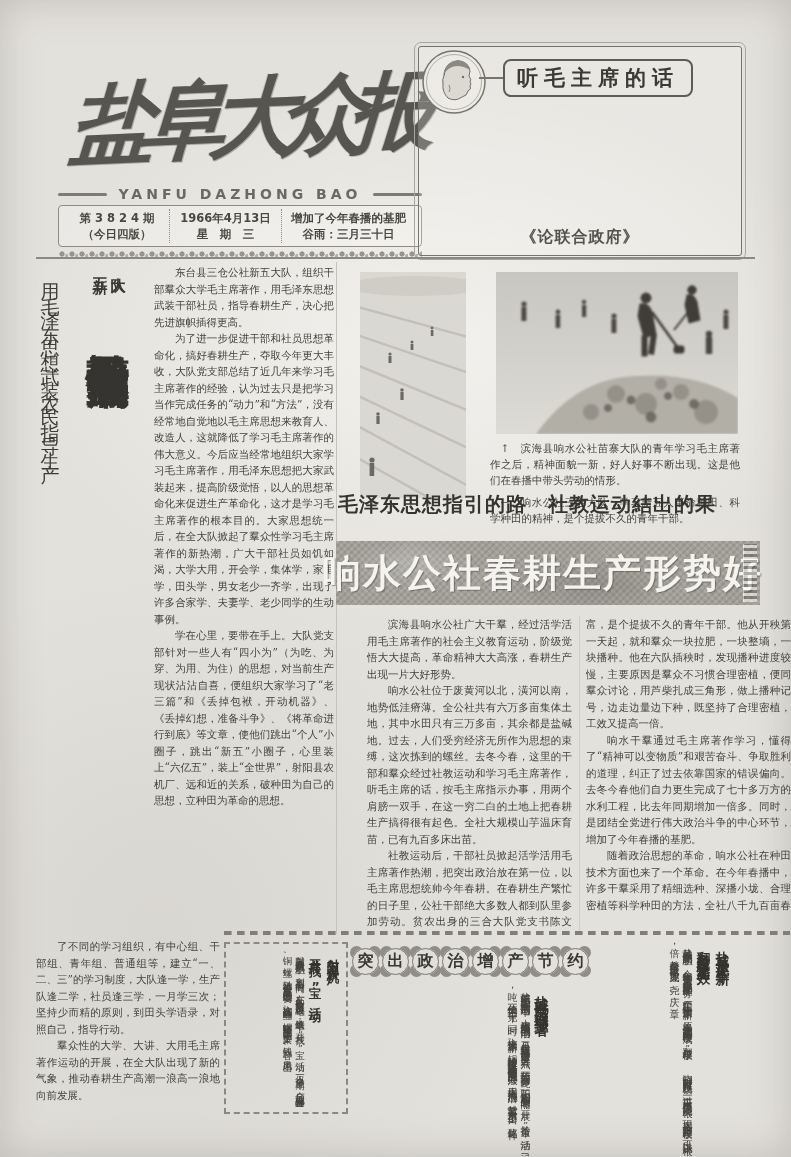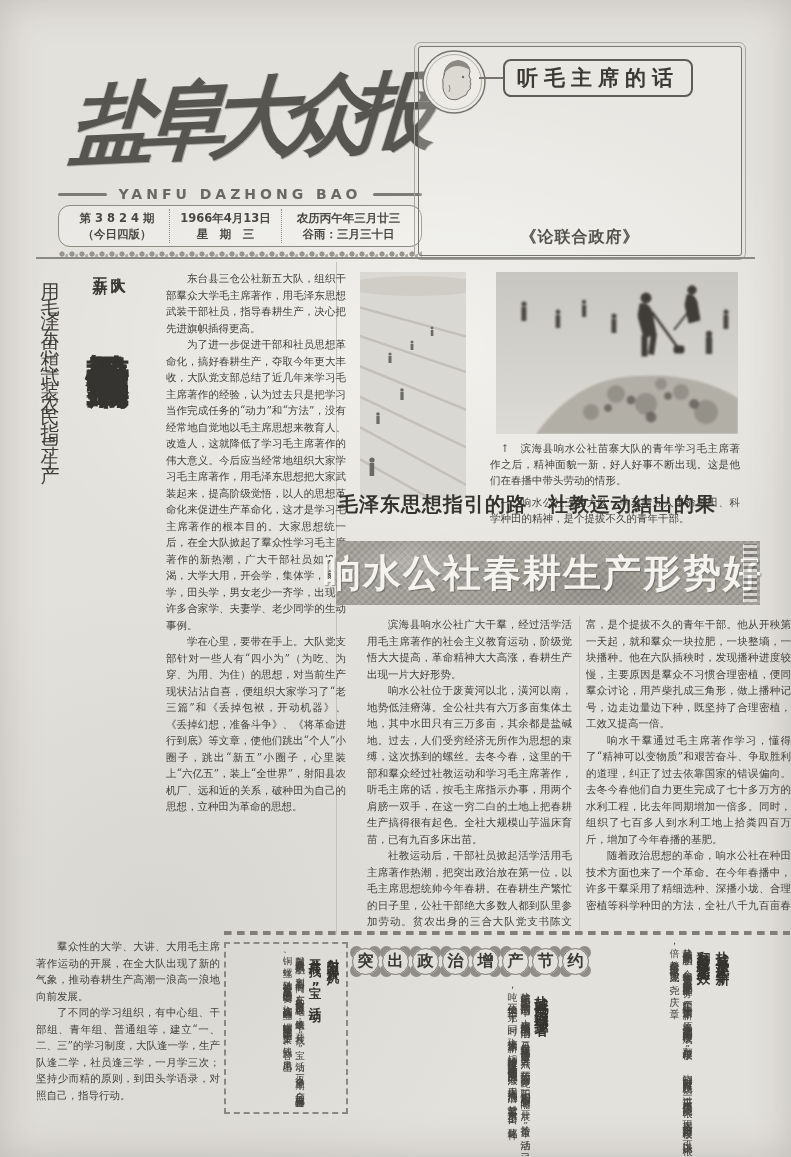--- a/index.html
+++ b/index.html
@@ -25,21 +25,21 @@
     transform:rotate(-2.5deg) skewX(-6deg);
     text-shadow:1px 1px 0 rgba(87,85,79,.4), -1px 0 0 rgba(87,85,79,.25);
     white-space:nowrap;line-height:150px;
   }
   .masthead-info{left:58px;top:186px;width:364px;}
   .roman-row{display:flex;align-items:center;gap:12px;}
   .roman-row .bar{flex:1;height:3px;background:#7d7b75;border-radius:2px;}
   .roman{font-family:"DejaVu Sans", sans-serif;font-size:14px;font-weight:bold;
     letter-spacing:4px;color:#6b6963;white-space:nowrap;}
   .info-box{
-    margin-top:3px;border:1.5px solid #8d8b84;border-radius:12px;
+    margin-top:3px;border:1.5px solid #8d8b84;border-radius:4px;
     display:grid;grid-template-columns:104px 112px 1fr;
     padding:3px 6px;background:rgba(255,255,255,.25);
   }
   .info-cell{display:flex;flex-direction:column;justify-content:space-between;
     align-items:center;padding:1px 2px;font-family:"DejaVu Sans", sans-serif;
     font-size:11.5px;font-weight:bold;color:#4a4843;line-height:16px;white-space:nowrap;}
   .info-cell + .info-cell{border-left:1.5px dotted #8d8b84;}
   .scallop{
     margin-top:3px;height:9px;
     background:
@@ -92,21 +92,21 @@
     writing-mode:vertical-rl;text-orientation:upright;
     font-family:"DejaVu Sans", sans-serif;
     font-size:43px;font-weight:900;letter-spacing:1px;color:#363430;
     margin:2px auto 0;line-height:86px;height:498px;
   }
   .bodytext{
     font-size:10.5px;line-height:16.5px;text-align:justify;color:#44423d;
     overflow:hidden;
   }
   .bodytext p{margin:0;text-indent:2em;}
-  .art1-col{left:166px;top:264px;width:180px;height:672px;margin-top:6px;}
+  .art1-col{left:154px;top:264px;width:180px;height:672px;}
   .art1-mid{left:36px;top:820px;width:114px;height:114px;}
   .art1-bottom{left:36px;top:938px;width:184px;height:166px;}
   .art1-bottom .byline{text-align:right;text-indent:0;font-weight:bold;}
 
   
   .photo{background:#d6d4ce;}
   .photo-left{left:360px;top:272px;width:106px;height:226px;}
   .photo-right{left:496px;top:272px;width:242px;height:162px;}
   .captions{left:490px;top:440px;width:250px;font-size:10.5px;line-height:16px;
     text-align:justify;color:#45433e;}
@@ -191,21 +191,21 @@
     <div class="info-box">
       <div class="info-cell">
         <span>第 3 8 2 4 期</span>
         <span>（今日四版）</span>
       </div>
       <div class="info-cell">
         <span>1966年4月13日</span>
         <span>星　期　三</span>
       </div>
       <div class="info-cell">
-        <span>农历丙午年三月廿三</span>
+        <span>增加了今年春播的基肥</span>
         <span>谷雨：三月三十日</span>
       </div>
     </div>
     <div class="scallop"></div>
   </div>
 
   <div class="abs quote-box">
     <div class="mao-circle">
       <svg viewBox="0 0 66 66" width="66" height="66">
         <circle cx="33" cy="33" r="31" fill="#ecebe5" stroke="#76746d" stroke-width="1.5"></circle>
@@ -235,22 +235,22 @@
   </div>
 
   <div class="abs bodytext art1-col">
     <p>东台县三仓公社新五大队，组织干部羣众大学毛主席著作，用毛泽东思想武装干部社员，指导春耕生产，决心把先进旗帜插得更高。</p>
     <p>为了进一步促进干部和社员思想革命化，搞好春耕生产，夺取今年更大丰收，大队党支部总结了近几年来学习毛主席著作的经验，认为过去只是把学习当作完成任务的“动力”和“方法”，没有经常地自觉地以毛主席思想来教育人、改造人，这就降低了学习毛主席著作的伟大意义。今后应当经常地组织大家学习毛主席著作，用毛泽东思想把大家武装起来，提高阶级觉悟，以人的思想革命化来促进生产革命化，这才是学习毛主席著作的根本目的。大家思想统一后，在全大队掀起了羣众性学习毛主席著作的新热潮，广大干部社员如饥如渴，大学大用，开会学，集体学，家里学，田头学，男女老少一齐学，出现了许多合家学、夫妻学、老少同学的生动事例。</p>
     <p>学在心里，要带在手上。大队党支部针对一些人有“四小为”（为吃、为穿、为用、为住）的思想，对当前生产现状沾沾自喜，便组织大家学习了“老三篇”和《丢掉包袱，开动机器》、《丢掉幻想，准备斗争》、《将革命进行到底》等文章，使他们跳出“个人”小圈子，跳出“新五”小圈子，心里装上“六亿五”，装上“全世界”，射阳县农机厂、远和近的关系，破种田为自己的思想，立种田为革命的思想。</p>
   </div>
 
 
   <div class="abs bodytext art1-bottom">
+    <p>了不同的学习组织，有中心组、干部组、青年组、普通组等，建立“一、二、三”的学习制度，大队逢一学，生产队逢二学，社员逢三学，一月学三次；坚持少而精的原则，到田头学语录，对照自己，指导行动。</p>
     <p>羣众性的大学、大讲、大用毛主席著作运动的开展，在全大队出现了新的气象，推动春耕生产高潮一浪高一浪地向前发展。</p>
-    <p>了不同的学习组织，有中心组、干部组、青年组、普通组等，建立“一、二、三”的学习制度，大队逢一学，生产队逢二学，社员逢三学，一月学三次；坚持少而精的原则，到田头学语录，对照自己，指导行动。</p>
     <p class="byline">（地、县委新五蹲点工作组）</p>
   </div>
 
   <div class="abs photo photo-left">
     <svg viewBox="0 0 106 226" width="106" height="226">
       <filter id="bl1">
           <feGaussianBlur stdDeviation="0.7"></feGaussianBlur>
         </filter>
       <rect width="106" height="226" fill="#dad8d2"></rect>
       <g filter="url(#bl1)">
@@ -348,21 +348,21 @@
 
   <div class="abs banner">
     <span class="banner-text">响水公社春耕生产形势好</span>
     <span class="banner-ornament"></span>
   </div>
 
   <div class="abs bodytext art2">
     <p>滨海县响水公社广大干羣，经过活学活用毛主席著作的社会主义教育运动，阶级觉悟大大提高，革命精神大大高涨，春耕生产出现一片大好形势。</p>
     <p>响水公社位于废黄河以北，潢河以南，地势低洼瘠薄。全公社共有六万多亩集体土地，其中水田只有三万多亩，其余都是盐碱地。过去，人们受穷经济无所作为思想的束缚，这次拣到的螺丝。去冬今春，这里的干部和羣众经过社教运动和学习毛主席著作，听毛主席的话，按毛主席指示办事，用两个肩膀一双手，在这一穷二白的土地上把春耕生产搞得很有起色。全社大规模山芋温床育苗，已有九百多床出苗。</p>
     <p>社教运动后，干部社员掀起活学活用毛主席著作热潮，把突出政治放在第一位，以毛主席思想统帅今年春耕。在春耕生产繁忙的日子里，公社干部绝大多数人都到队里参加劳动。贫农出身的三合大队党支书陈文富，是个提拔不久的青年干部。他从开秧第一天起，就和羣众一块拉肥，一块整墒，一块播种。他在六队插秧时，发现播种进度较慢，主要原因是羣众不习惯合理密植，便同羣众讨论，用芦柴扎成三角形，做上播种记号，边走边量边下种，既坚持了合理密植，工效又提高一倍。</p>
-    <p>响水干羣通过毛主席著作学习，懂得了“精神可以变物质”和艰苦奋斗、争取胜利的道理，纠正了过去依靠国家的错误偏向。去冬今春他们自力更生完成了七十多万方的水利工程，比去年同期增加一倍多。同时，组织了七百多人到水利工地上拾粪四百万斤，增加了今年春播的基肥。</p>
+    <p>响水干羣通过毛主席著作学习，懂得了“精神可以变物质”和艰苦奋斗、争取胜利的道理，纠正了过去依靠国家的错误偏向。去冬今春他们自力更生完成了七十多万方的水利工程，比去年同期增加一倍多。同时，是团结全党进行伟大政治斗争的中心环节，增加了今年春播的基肥。</p>
     <p>随着政治思想的革命，响水公社在种田技术方面也来了一个革命。在今年春播中，许多干羣采用了精细选种、深播小垅、合理密植等科学种田的方法，全社八千九百亩春玉米、高粱，就是这样种下去的。新技术在这里吃香了！</p>
 
   </div>
 
   <div class="abs chain bottom-divider"></div>
 
   <div class="abs flower-headline">
     <span class="flower">突</span>
     <span class="flower">出</span>
     <span class="flower">政</span>

